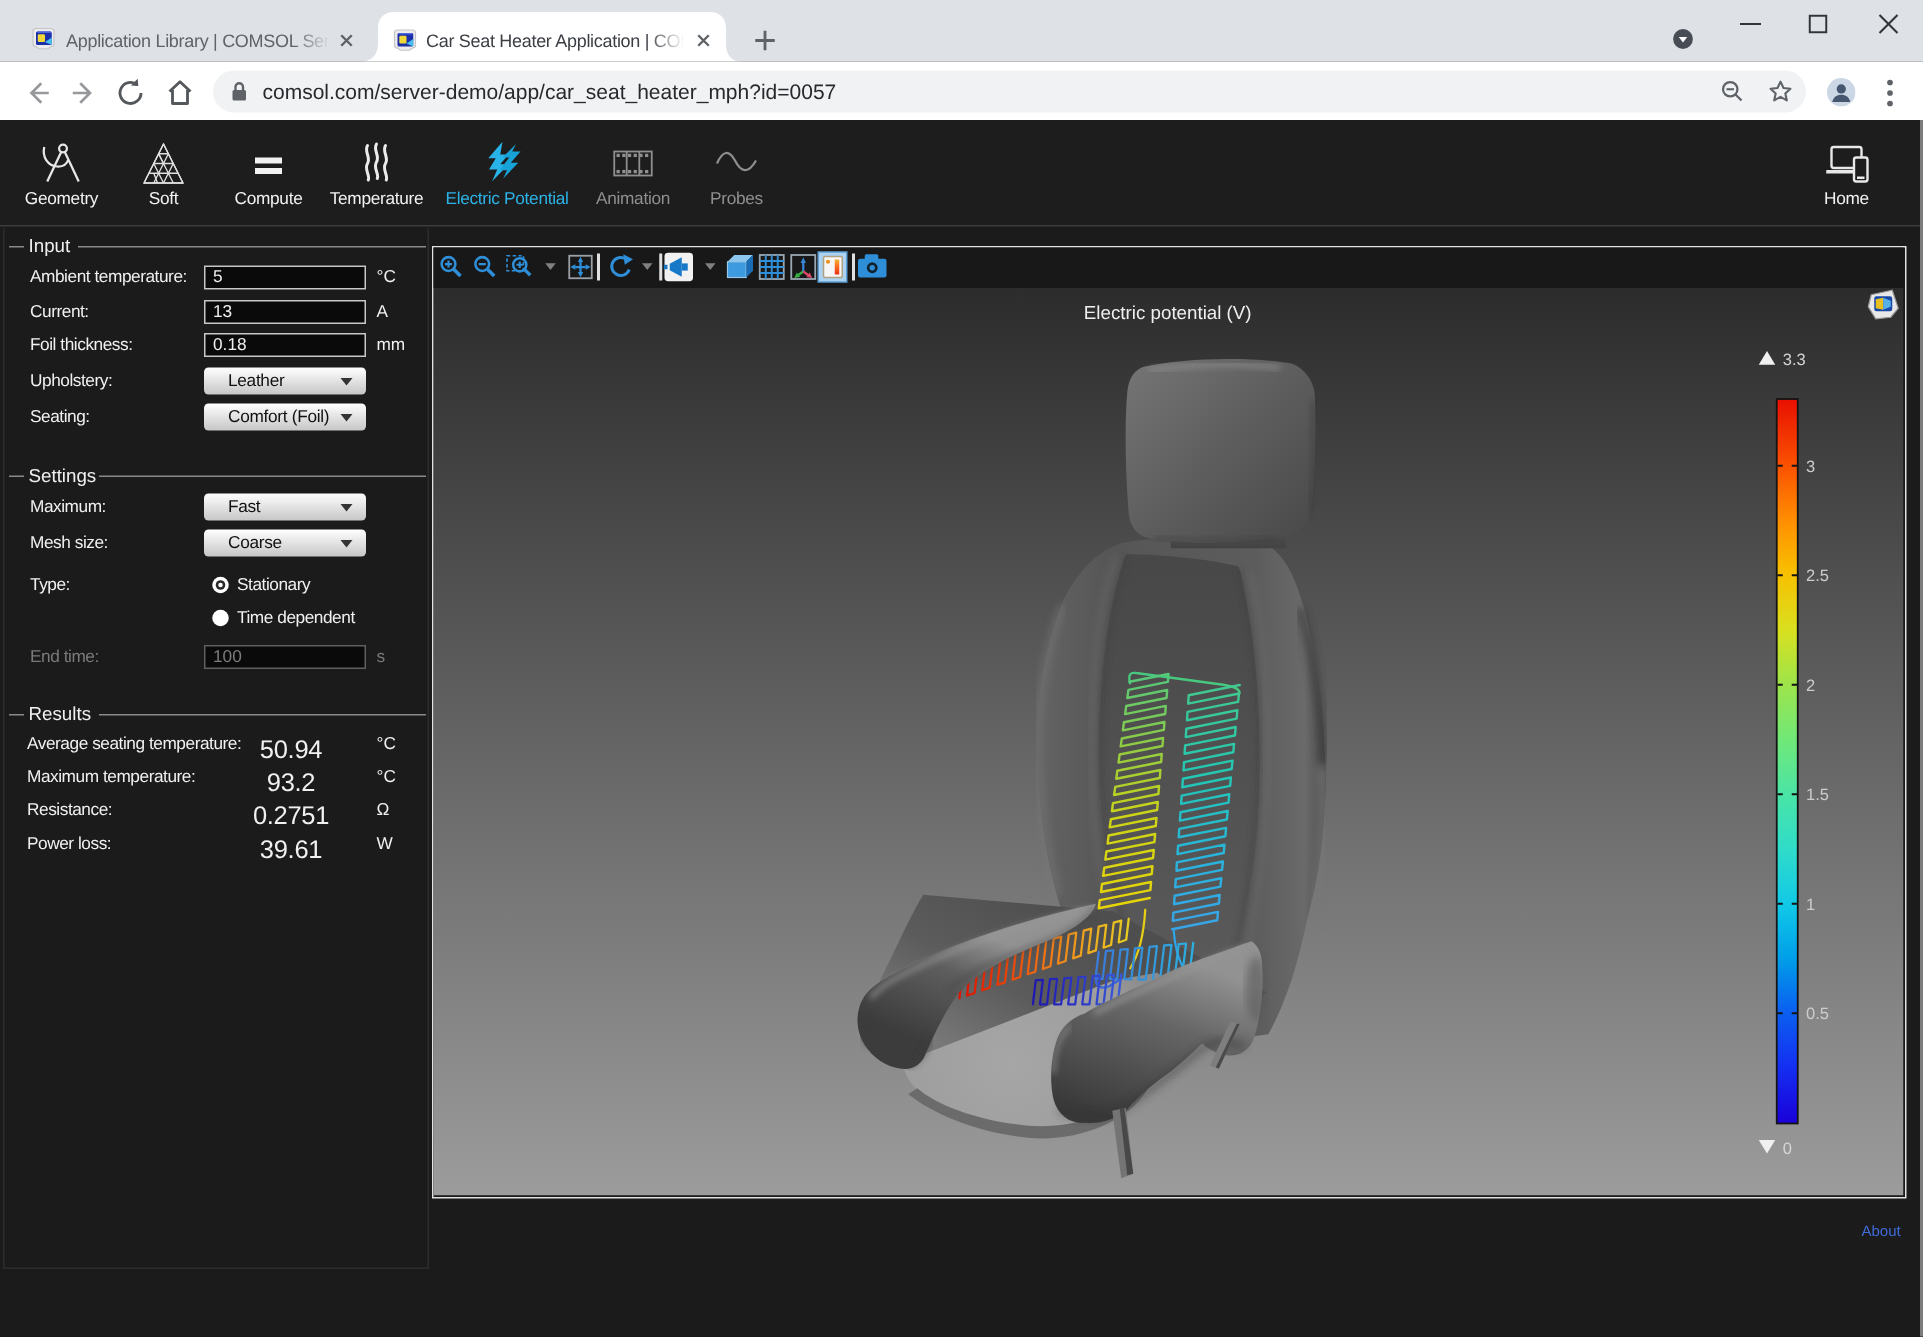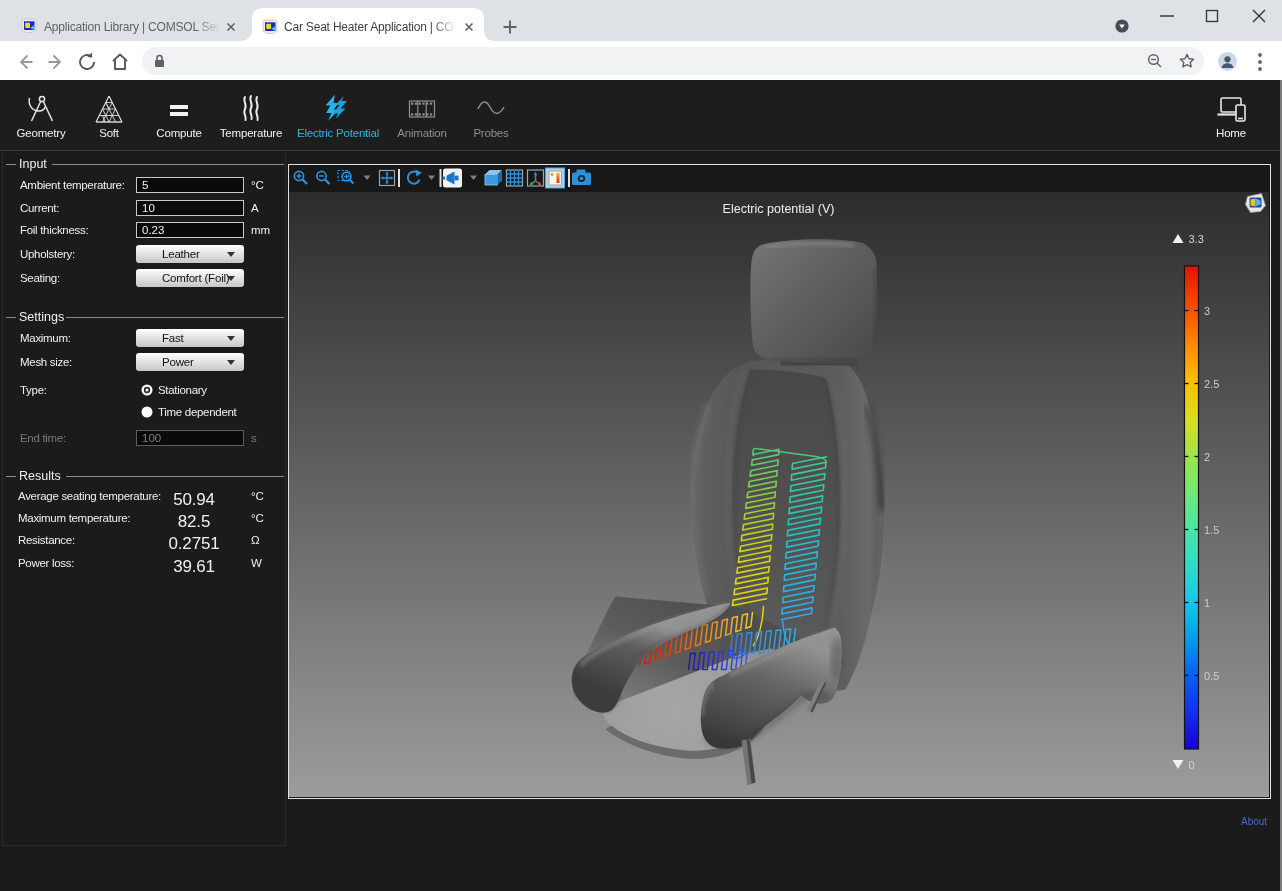--- a/index.html
+++ b/index.html
@@ -13,21 +13,21 @@
 .rlab{font-size:11.5px;letter-spacing:-0.2px;color:#f2f2f2;margin-top:3px;white-space:nowrap}
 .rlab.dis{color:#8f8f8f}
 .rlab.sel{color:#2cb3e8}
 #lpanel{position:absolute;left:2px;top:72px;width:284px;height:694px;border:1px solid #2c2c2c;border-top:none}
 .flab{position:absolute;font-size:11.5px;letter-spacing:-0.3px;color:#f0f0f0;white-space:nowrap}
 .flab.dis{color:#7a7a7a}
 .leg{position:absolute;font-size:12.5px;color:#f0f0f0;white-space:nowrap}
 .legline{position:absolute;height:1px;background:#8a8a8a}
 .tin{position:absolute;left:136px;width:108px;height:16px;background:#0a0a0a;border:1px solid #c8c8c8;color:#f0f0f0;font-size:11.5px;line-height:14px;padding-left:5px;font-family:"Liberation Sans",sans-serif}
 .tin.dis{border-color:#5f5f5f;color:#7d7d7d}
-.dd{position:absolute;left:136px;width:108px;height:18px;border-radius:3px;background:linear-gradient(#ffffff,#c6c6c6);color:#111;font-size:11.5px;letter-spacing:-0.2px;line-height:18px;padding-left:26px}
+.dd{position:absolute;left:136px;width:108px;height:18px;border-radius:3px;background:linear-gradient(#ffffff,#c6c6c6);color:#111;font-size:11.5px;letter-spacing:-0.2px;line-height:18px;padding-left:16px}
 .dd:after{content:"";position:absolute;right:9px;top:7px;border-left:4px solid transparent;border-right:4px solid transparent;border-top:5px solid #333}
 .unit{position:absolute;left:251px;font-size:11.5px;color:#f0f0f0}
 .unit.dis{color:#7a7a7a}
 .rval{position:absolute;font-size:17px;letter-spacing:-0.2px;color:#f0f0f0;width:100px;text-align:center;left:144px}
 #plotpanel{position:absolute;left:288px;top:84px;width:983px;height:635px;border:1.5px solid #e2e2e2;background:#181818}
 #ptools{position:absolute;left:0;top:0;width:980px;height:27px;background:#181818}
 svg{display:block}
 </style></head>
 <body>
 <div id="tabbar">
@@ -92,20 +92,21 @@
       <path d="M15.8,1.5 L16.2,6.4 L11.3,6.0 Z" fill="#54585c"></path>
     </svg>
   <svg class="abs" style="left:109px;top:10px" width="22" height="22" viewBox="0 0 22 22">
       <path d="M4,10 L11,3.5 L18,10 M6,9 L6,18 L16,18 L16,9" stroke="#54585c" stroke-width="1.9" fill="none" stroke-linejoin="round"></path>
     </svg>
   <div class="abs" style="left:142px;top:6px;width:1062px;height:28px;border-radius:14px;background:#f0f2f4"></div>
   <svg class="abs" style="left:152px;top:12px" width="15" height="16" viewBox="0 0 15 16">
       <rect x="3" y="7" width="9" height="7" rx="1" fill="#5f6368"></rect>
       <path d="M5,7 V5 a2.5,2.5 0 0 1 5,0 V7" stroke="#5f6368" stroke-width="1.6" fill="none"></path>
     </svg>
+  <div class="abs" style="left:175px;top:12px;font-size:14px;color:#28292c;letter-spacing:0px">comsol.com/server-demo/app/car_seat_heater_mph?id=0057</div>
   <svg class="abs" style="left:1146px;top:11px" width="18" height="18" viewBox="0 0 18 18">
       <circle cx="7.5" cy="7.5" r="4.8" stroke="#5f6368" stroke-width="1.5" fill="none"></circle>
       <path d="M11,11 L15,15" stroke="#5f6368" stroke-width="1.5"></path>
       <path d="M5,7.5 H10" stroke="#5f6368" stroke-width="1.4"></path>
     </svg>
   <svg class="abs" style="left:1179px;top:12px" width="16" height="16" viewBox="0 0 16 16">
       <path d="M8,1.4 L10,5.7 L14.6,6.2 L11.2,9.4 L12.2,13.9 L8,11.6 L3.8,13.9 L4.8,9.4 L1.4,6.2 L6,5.7 Z" stroke="#5f6368" stroke-width="1.4" fill="none" stroke-linejoin="round"></path>
     </svg>
   <svg class="abs" style="left:1218px;top:11px" width="19" height="19" viewBox="0 0 19 19">
       <circle cx="9.5" cy="9.5" r="9.5" fill="#ccd7e6"></circle>
@@ -209,37 +210,37 @@
 </div>
 <div id="lpanel"></div>
 
 <div class="leg" style="left:19px;top:77px">Input</div>
 <div class="legline" style="left:6px;top:84px;width:10px"></div>
 <div class="legline" style="left:52px;top:84px;width:232px"></div>
 <div class="flab" style="left:20px;top:99px">Ambient temperature:</div>
 <div class="tin" style="top:97px">5</div>
     <div class="unit" style="top:99px">°C</div>
 <div class="flab" style="left:20px;top:122px">Current:</div>
-<div class="tin" style="top:120px">10</div>
+<div class="tin" style="top:120px">13</div>
     <div class="unit" style="top:122px">A</div>
 <div class="flab" style="left:20px;top:144px">Foil thickness:</div>
-<div class="tin" style="top:142px">0.23</div>
+<div class="tin" style="top:142px">0.18</div>
     <div class="unit" style="top:144px">mm</div>
 <div class="flab" style="left:20px;top:168px">Upholstery:</div>
 <div class="dd" style="top:165px">Leather</div>
 <div class="flab" style="left:20px;top:192px">Seating:</div>
 <div class="dd" style="top:189px">Comfort (Foil)</div>
 
 <div class="leg" style="left:19px;top:230px">Settings</div>
 <div class="legline" style="left:6px;top:237px;width:10px"></div>
 <div class="legline" style="left:66px;top:237px;width:218px"></div>
 <div class="flab" style="left:20px;top:252px">Maximum:</div>
 <div class="dd" style="top:249px">Fast</div>
 <div class="flab" style="left:20px;top:276px">Mesh size:</div>
-<div class="dd" style="top:273px">Power</div>
+<div class="dd" style="top:273px">Coarse</div>
 <div class="flab" style="left:20px;top:304px">Type:</div>
 <svg class="abs" style="left:141px;top:304px" width="12" height="12" viewBox="0 0 12 12">
       <circle cx="6" cy="6" r="5.5" fill="#ffffff"></circle>
       <circle cx="6" cy="6" r="3.2" fill="#2a2a2a"></circle>
       <circle cx="6" cy="6" r="1.5" fill="#ffffff"></circle>
     </svg>
 <div class="flab" style="left:158px;top:304px">Stationary</div>
 <svg class="abs" style="left:141px;top:326px" width="12" height="12" viewBox="0 0 12 12">
       <circle cx="6" cy="6" r="5.5" fill="#ffffff"></circle>
     </svg>
@@ -248,21 +249,21 @@
 <div class="tin dis" style="top:350px">100</div>
     <div class="unit dis" style="top:352px">s</div>
 
 <div class="leg" style="left:19px;top:389px">Results</div>
 <div class="legline" style="left:6px;top:396px;width:10px"></div>
 <div class="legline" style="left:66px;top:396px;width:218px"></div>
 <div class="flab" style="left:18px;top:410px">Average seating temperature:</div>
 <div class="rval" style="top:410px">50.94</div>
     <div class="unit" style="top:410px">°C</div>
 <div class="flab" style="left:18px;top:432px">Maximum temperature:</div>
-<div class="rval" style="top:432px">82.5</div>
+<div class="rval" style="top:432px">93.2</div>
     <div class="unit" style="top:432px">°C</div>
 <div class="flab" style="left:18px;top:454px">Resistance:</div>
 <div class="rval" style="top:454px">0.2751</div>
     <div class="unit" style="top:454px">Ω</div>
 <div class="flab" style="left:18px;top:477px">Power loss:</div>
 <div class="rval" style="top:477px">39.61</div>
     <div class="unit" style="top:477px">W</div>
 
 <div id="plotpanel">
 <div id="ptools">

